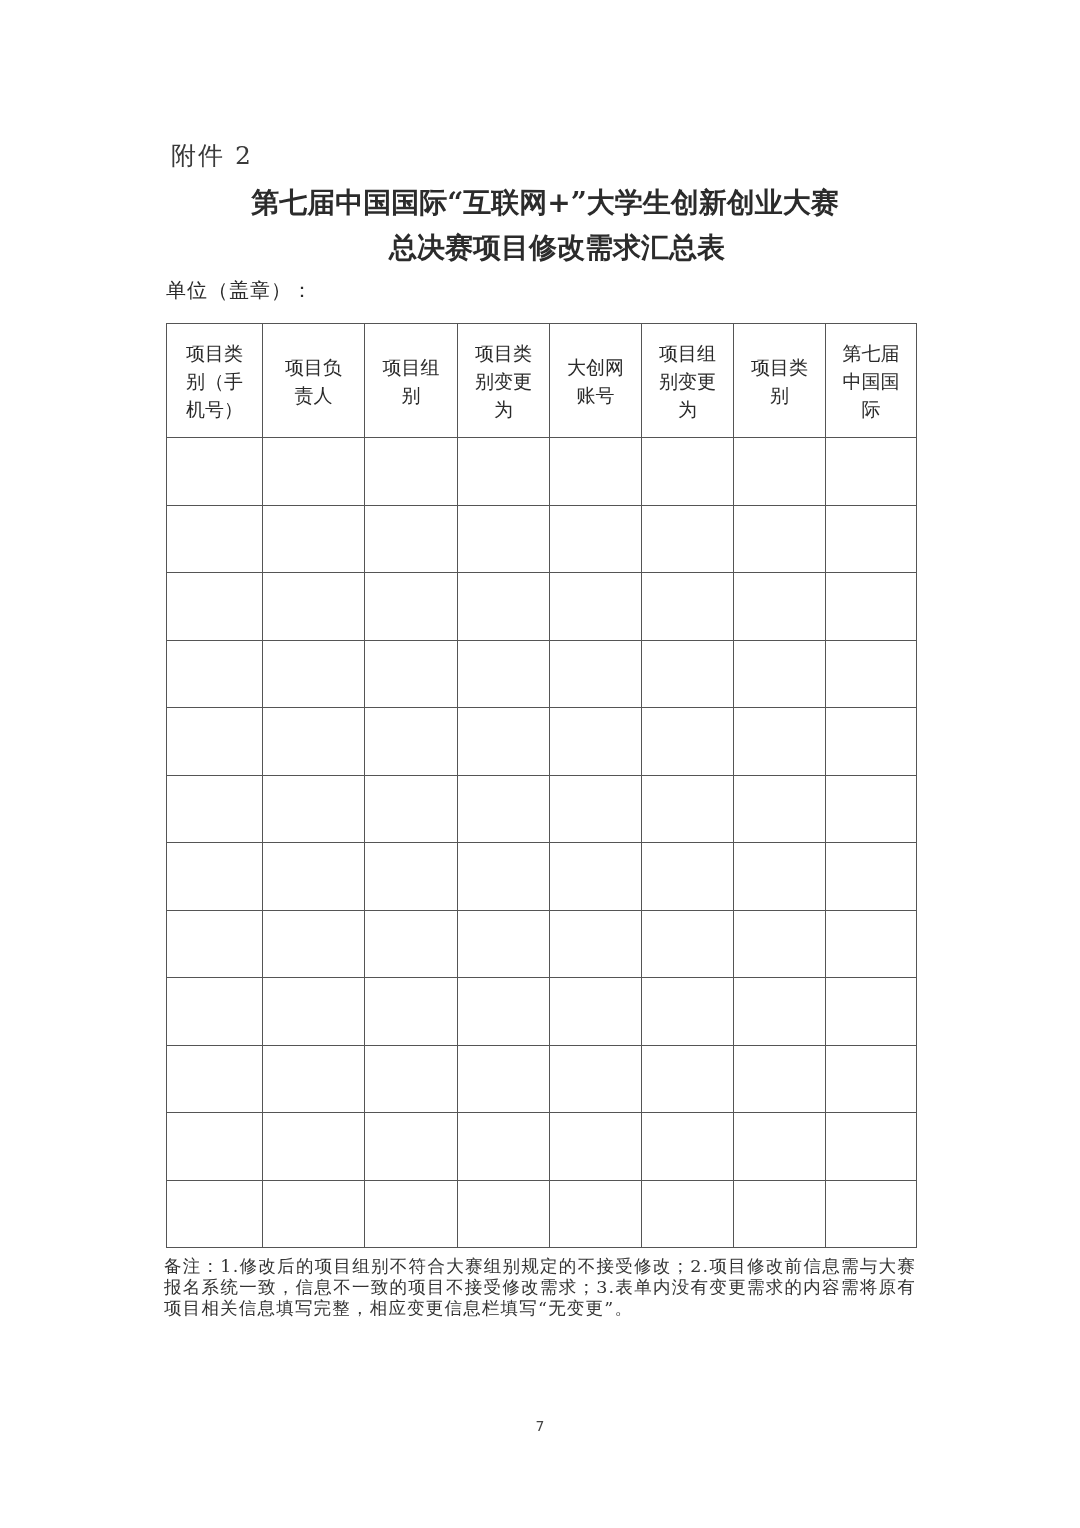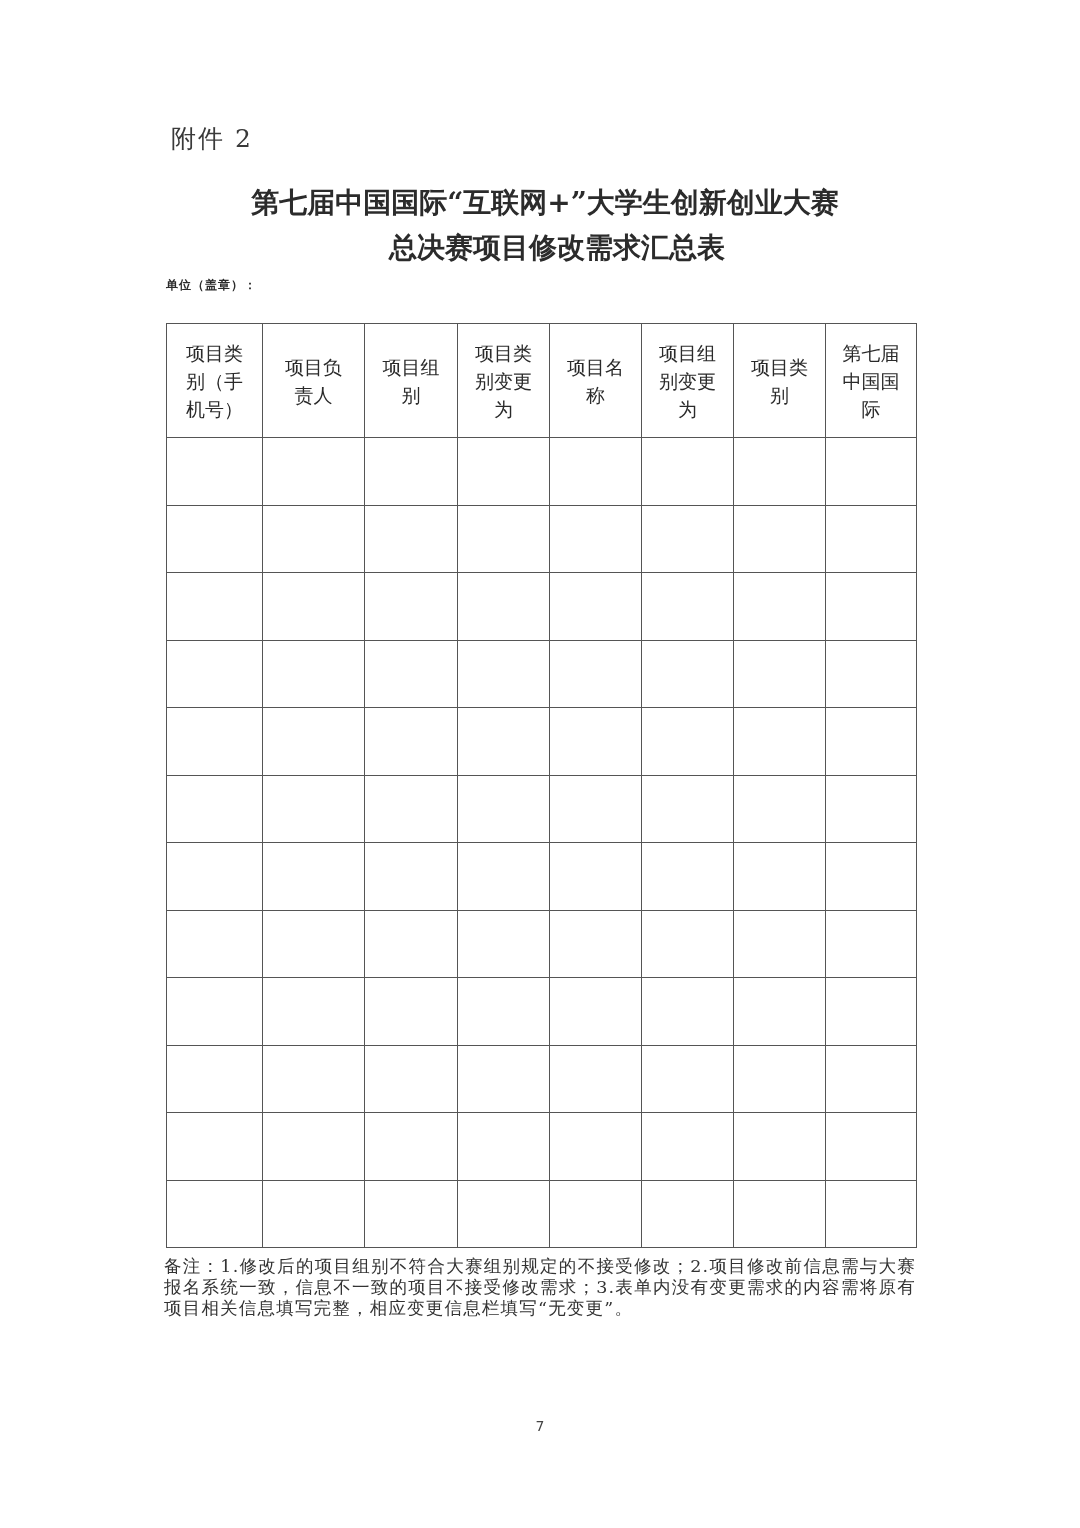--- a/index.html
+++ b/index.html
@@ -1,21 +1,21 @@
 <!DOCTYPE html>
 <html><head>
 <meta charset="utf-8">
 <style>
   html, body { margin: 0; padding: 0; background: #ffffff; }
   body { width: 1080px; height: 1528px; position: relative; overflow: hidden;
          font-family: "DejaVu Serif", "Liberation Serif", serif; color: #2a2a2a; }
-  .attach { position: absolute; left: 171px; top: 122px; font-size: 25px; color: #3a3a3a; letter-spacing: 2px; }
+  .attach { position: absolute; left: 171px; top: 139px; font-size: 25px; color: #3a3a3a; letter-spacing: 2px; }
   .title1 { position: absolute; left: 0; width: 1080px; top: 184px; text-align: center; font-size: 28px; font-weight: bold; color: #2b2b2b; padding-left: 10px; box-sizing: border-box; }
   .title2 { position: absolute; left: 0; width: 1080px; top: 229px; text-align: center; font-size: 28px; font-weight: bold; color: #2b2b2b; padding-left: 10px; box-sizing: border-box; margin-left: 12px; }
-  .unit { position: absolute; left: 166px; top: 277px; font-size: 12px; font-weight: bold; color: #2b2b2b; letter-spacing: 1px; }
+  .unit { position: absolute; left: 166px; top: 277px; font-size: 20px; font-weight: normal; color: #2b2b2b; letter-spacing: 1px; }
   table.grid { position: absolute; left: 166px; top: 323px; border-collapse: collapse; table-layout: fixed; width: 750px; }
   table.grid th, table.grid td { border: 1.5px solid #555; padding: 0; }
   table.grid th { height: 113px; font-weight: normal; font-family: "DejaVu Sans", "Liberation Sans", sans-serif; font-size: 19px; line-height: 28px; color: #2a2a2a; text-align: center; vertical-align: middle; }
   table.grid th span { display: inline-block; width: 64px; word-break: break-all; }
   table.grid td { height: 66.5px; }
   .note { position: absolute; left: 164px; top: 1256px; width: 752px; font-size: 17.5px; line-height: 21px; color: #333; letter-spacing: 1.2px; text-align: justify; }
   .pagenum { position: absolute; left: 0; width: 1080px; top: 1418px; text-align: center; font-family: "DejaVu Sans", sans-serif; font-size: 14px; color: #444; }
 </style>
 </head>
 <body>
@@ -35,21 +35,21 @@
       <col style="width: 92px;">
       <col style="width: 92px;">
       <col style="width: 91px;">
     </colgroup>
   <thead>
     <tr>
       <th><span>项目类别（手机号）</span></th>
       <th><span>项目负责人</span></th>
       <th><span>项目组别</span></th>
       <th><span>项目类别变更为</span></th>
-      <th><span>项目名称</span></th>
+      <th><span>大创网账号</span></th>
       <th><span>项目组别变更为</span></th>
       <th><span>项目类别</span></th>
       <th><span>第七届中国国际</span></th>
     </tr>
   </thead>
   <tbody id="tbody">
       <tr>
         <td></td>
         <td></td>
         <td></td>

